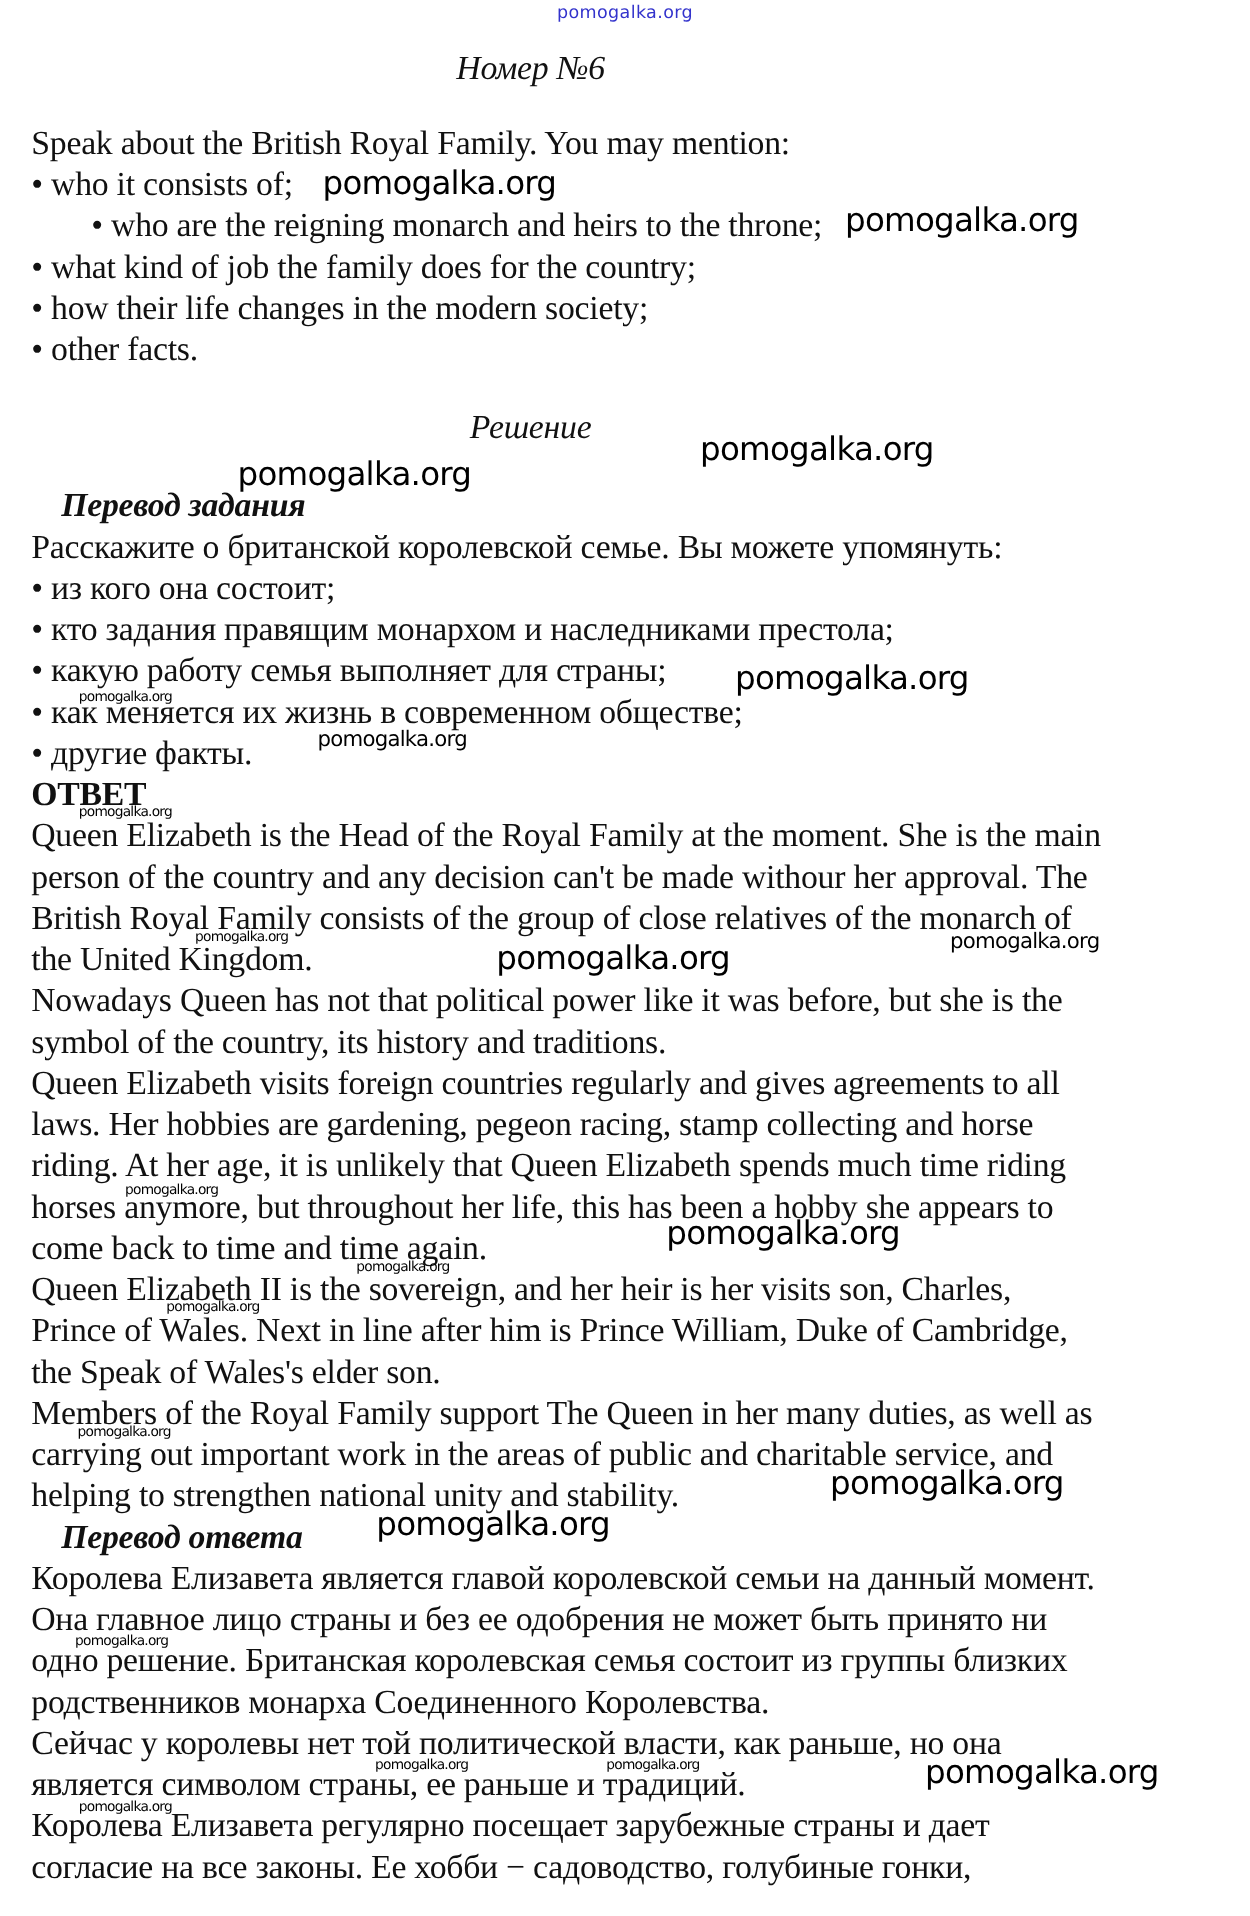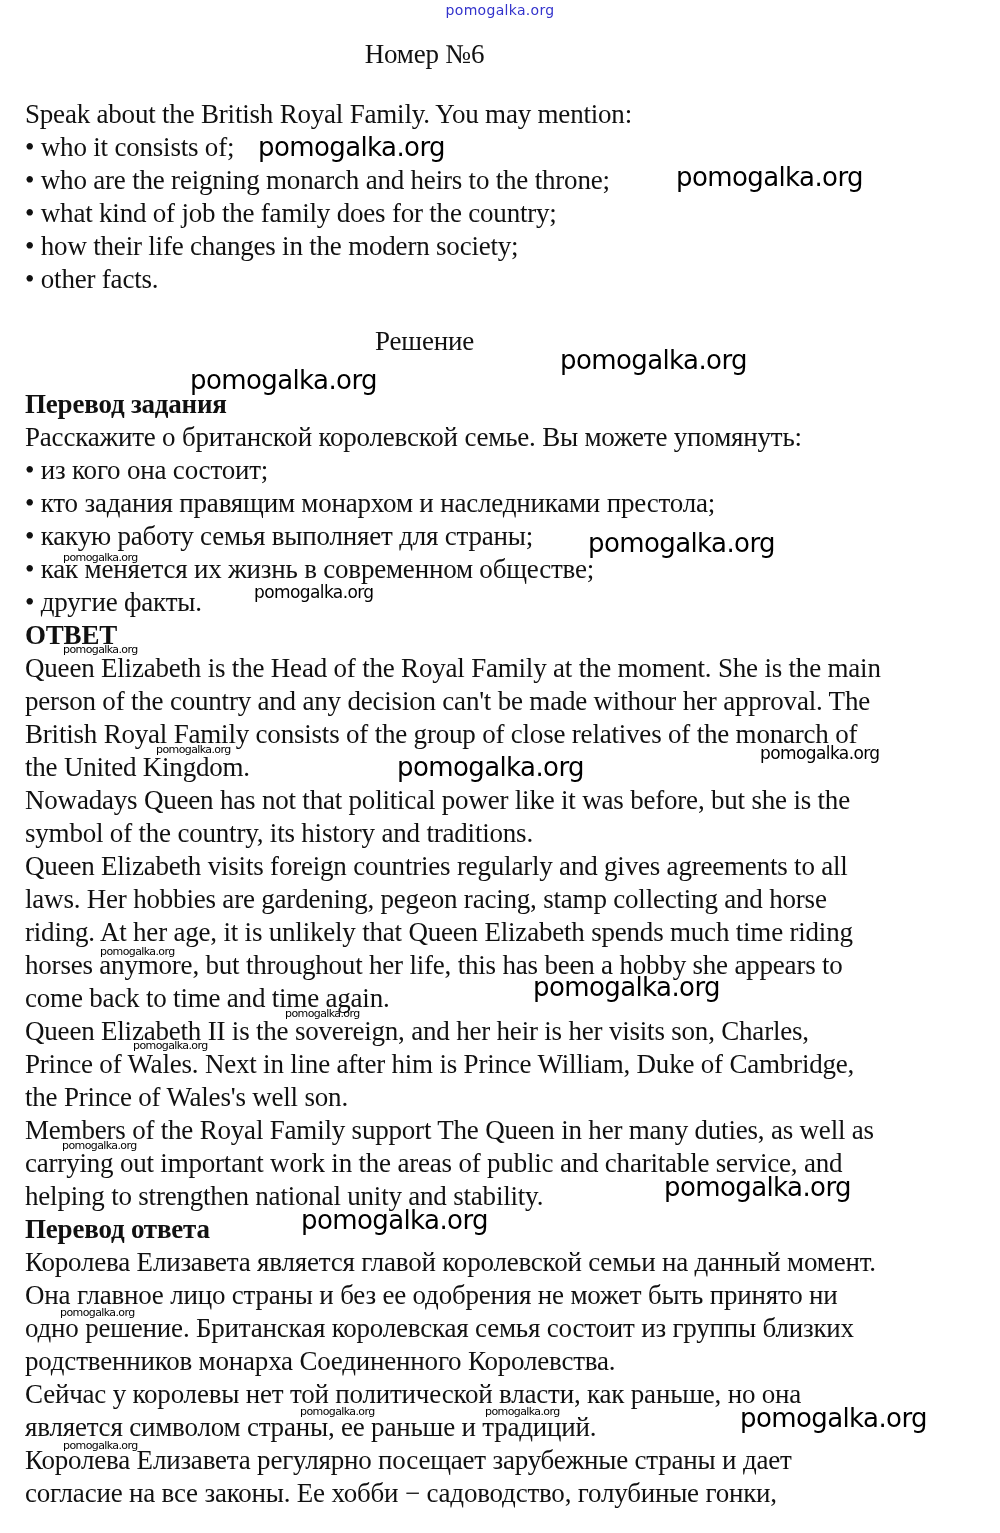--- a/index.html
+++ b/index.html
@@ -5,22 +5,22 @@
     html, body { margin: 0; padding: 0; background: #ffffff; }
     body {
       width: 1000px; height: 1533px; position: relative; overflow: hidden;
       font-family: "Liberation Serif", "DejaVu Serif", serif;
       color: #111111;
     }
     .line {
       position: absolute; left: 25px; white-space: nowrap;
       font-size: 27px; line-height: 33px; letter-spacing: -0.2px; text-align: center;
     }
-    .center { left: 0; width: 849px; text-align: center; }
-    .heading-italic { font-weight: bold; }
+    .center { left: 0; width: 849px; text-align: center; font-style: italic; }
+    .heading-italic { font-style: italic; font-weight: bold; margin-left: 24px; }
     .heading-bold { font-weight: bold; }
     .top-link {
       position: absolute; left: 0; width: 1000px; top: 2px; text-align: center;
       font-family: "DejaVu Sans", sans-serif; font-size: 14px; color: #3333cc;
       letter-spacing: 0.3px;
     }
     .wm {
       position: absolute; font-family: "DejaVu Sans", sans-serif; color: #000;
       white-space: nowrap; letter-spacing: -0.6px;
     }
@@ -30,21 +30,21 @@
   </style>
 </head>
 <body>
 
 <div class="top-link">pomogalka.org</div>
 
 <div class="line center" style="top:38px;">Номер №6</div>
 
 <div class="line" style="top:98px;">Speak about the British Royal Family. You may mention:</div>
 <div class="line" style="top:131px;">• who it consists of;</div>
-<div class="line" style="top:164px;">• who are the reigning monarch and heirs to the throne;</div>
+<div class="line" style="top:164px;margin-left:48px;">• who are the reigning monarch and heirs to the throne;</div>
 <div class="line" style="top:197px;">• what kind of job the family does for the country;</div>
 <div class="line" style="top:230px;">• how their life changes in the modern society;</div>
 <div class="line" style="top:263px;">• other facts.</div>
 
 <div class="line center" style="top:325px;">Решение</div>
 
 <div class="line heading-italic" style="top:388px;">Перевод задания</div>
 <div class="line" style="top:421px;">Расскажите о британской королевской семье. Вы можете упомянуть:</div>
 <div class="line" style="top:454px;">• из кого она состоит;</div>
 <div class="line" style="top:487px;">• кто задания правящим монархом и наследниками престола;</div>
@@ -59,21 +59,21 @@
 <div class="line" style="top:751px;">the United Kingdom.</div>
 <div class="line" style="top:784px;">Nowadays Queen has not that political power like it was before, but she is the</div>
 <div class="line" style="top:817px;">symbol of the country, its history and traditions.</div>
 <div class="line" style="top:850px;">Queen Elizabeth visits foreign countries regularly and gives agreements to all</div>
 <div class="line" style="top:883px;">laws. Her hobbies are gardening, pegeon racing, stamp collecting and horse</div>
 <div class="line" style="top:916px;">riding. At her age, it is unlikely that Queen Elizabeth spends much time riding</div>
 <div class="line" style="top:949px;">horses anymore, but throughout her life, this has been a hobby she appears to</div>
 <div class="line" style="top:982px;">come back to time and time again.</div>
 <div class="line" style="top:1015px;">Queen Elizabeth II is the sovereign, and her heir is her visits son, Charles,</div>
 <div class="line" style="top:1048px;">Prince of Wales. Next in line after him is Prince William, Duke of Cambridge,</div>
-<div class="line" style="top:1081px;">the Prince of Wales's well son.</div>
+<div class="line" style="top:1081px;">the Speak of Wales's elder son.</div>
 <div class="line" style="top:1114px;">Members of the Royal Family support The Queen in her many duties, as well as</div>
 <div class="line" style="top:1147px;">carrying out important work in the areas of public and charitable service, and</div>
 <div class="line" style="top:1180px;">helping to strengthen national unity and stability.</div>
 
 <div class="line heading-italic" style="top:1213px;">Перевод ответа</div>
 <div class="line" style="top:1246px;">Королева Елизавета является главой королевской семьи на данный момент.</div>
 <div class="line" style="top:1279px;">Она главное лицо страны и без ее одобрения не может быть принято ни</div>
 <div class="line" style="top:1312px;">одно решение. Британская королевская семья состоит из группы близких</div>
 <div class="line" style="top:1345px;">родственников монарха Соединенного Королевства.</div>
 <div class="line" style="top:1378px;">Сейчас у королевы нет той политической власти, как раньше, но она</div>

